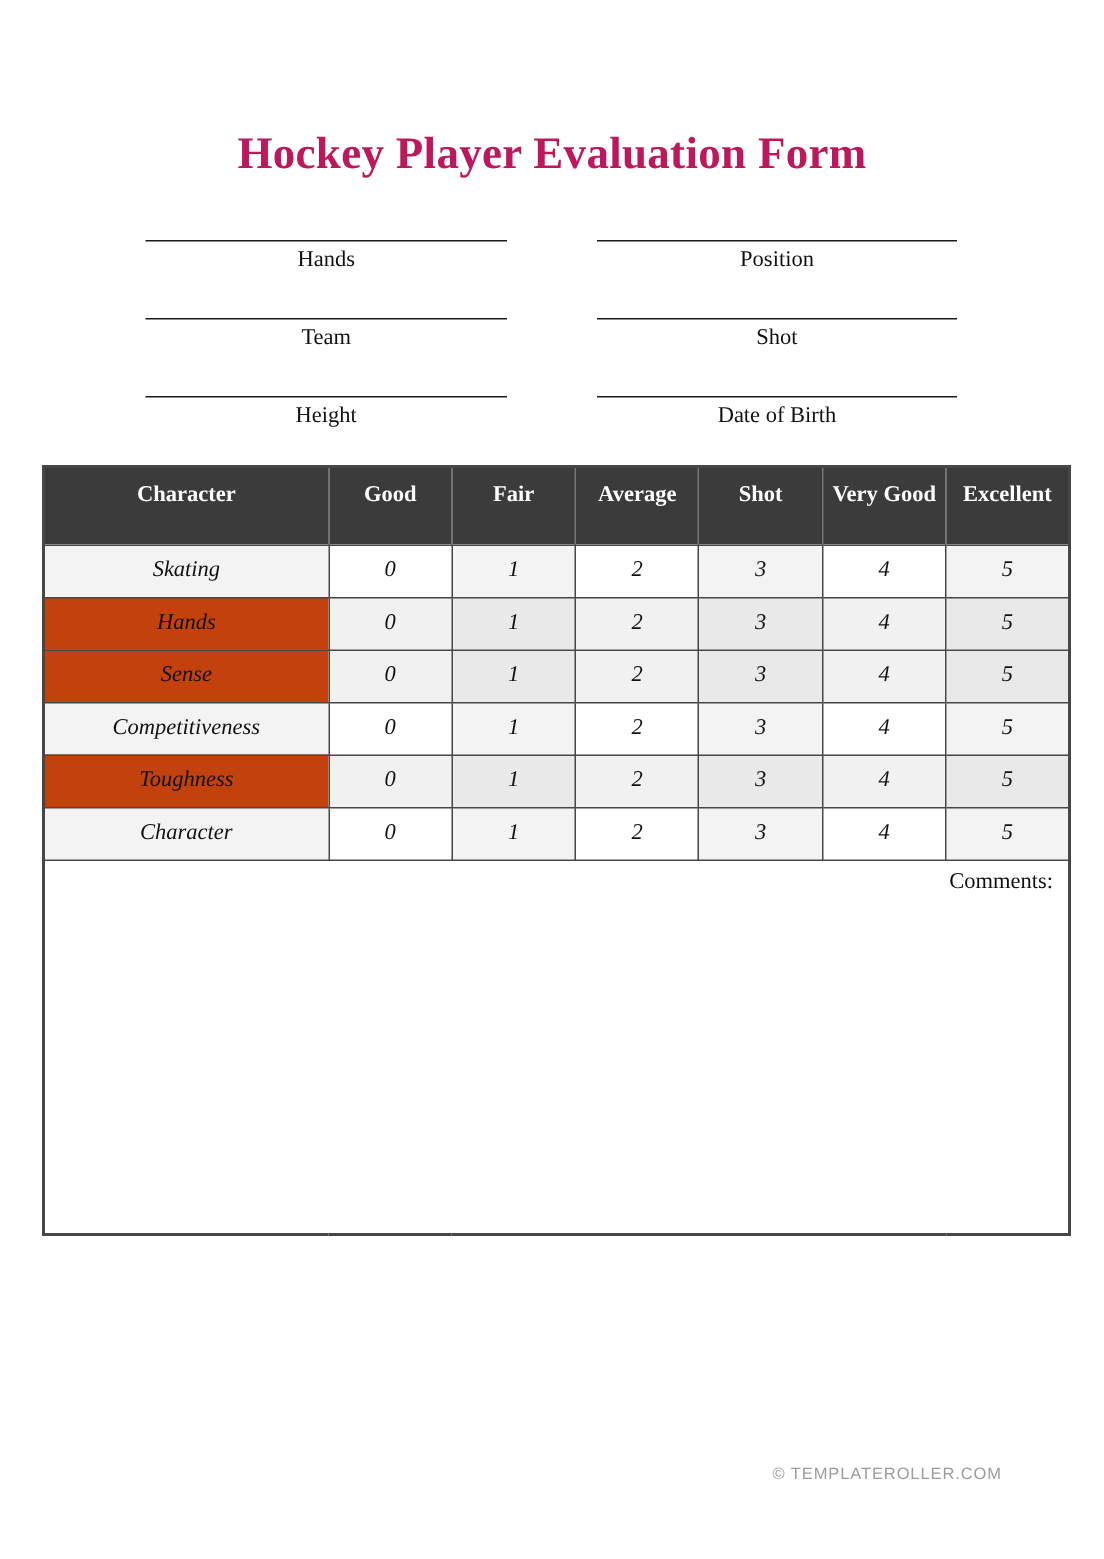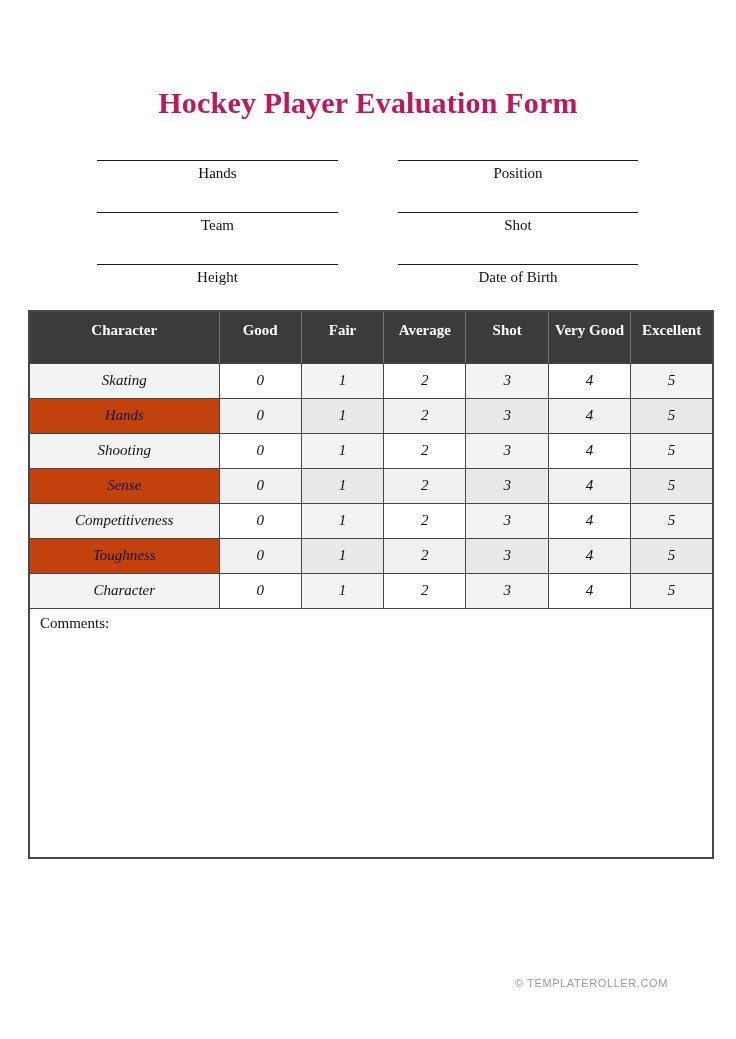--- a/index.html
+++ b/index.html
@@ -73,21 +73,21 @@
   }
   .rA.cOdd { background: #ffffff; }
   .rA.cEven { background: #f3f3f3; }
   .rA.label-cell { background: #f3f3f3; }
   .rB.cOdd { background: #f1f1f1; }
   .rB.cEven { background: #e9e9e9; }
   .rB.label-cell { background: #c2410c; }
   td.comments-cell {
     height: 250px;
     vertical-align: top;
-    text-align: left;
+    text-align: right;
     padding: 6px 10px;
     background: #ffffff;
     border: 1px solid #474747;
     font-size: 15px;
   }
   .footer {
     position: absolute;
     top: 977px;
     left: 515px;
     font-family: "Liberation Sans", "DejaVu Sans", sans-serif;
@@ -164,29 +164,20 @@
         <tr>
           <td class="cell label-cell rB">Hands</td>
           <td class="cell rB cOdd">0</td>
           <td class="cell rB cEven">1</td>
           <td class="cell rB cOdd">2</td>
           <td class="cell rB cEven">3</td>
           <td class="cell rB cOdd">4</td>
           <td class="cell rB cEven">5</td>
         </tr>
         <tr>
-          <td class="cell label-cell rA">Shooting</td>
-          <td class="cell rA cOdd">0</td>
-          <td class="cell rA cEven">1</td>
-          <td class="cell rA cOdd">2</td>
-          <td class="cell rA cEven">3</td>
-          <td class="cell rA cOdd">4</td>
-          <td class="cell rA cEven">5</td>
-        </tr>
-        <tr>
           <td class="cell label-cell rB">Sense</td>
           <td class="cell rB cOdd">0</td>
           <td class="cell rB cEven">1</td>
           <td class="cell rB cOdd">2</td>
           <td class="cell rB cEven">3</td>
           <td class="cell rB cOdd">4</td>
           <td class="cell rB cEven">5</td>
         </tr>
         <tr>
           <td class="cell label-cell rA">Competitiveness</td>

